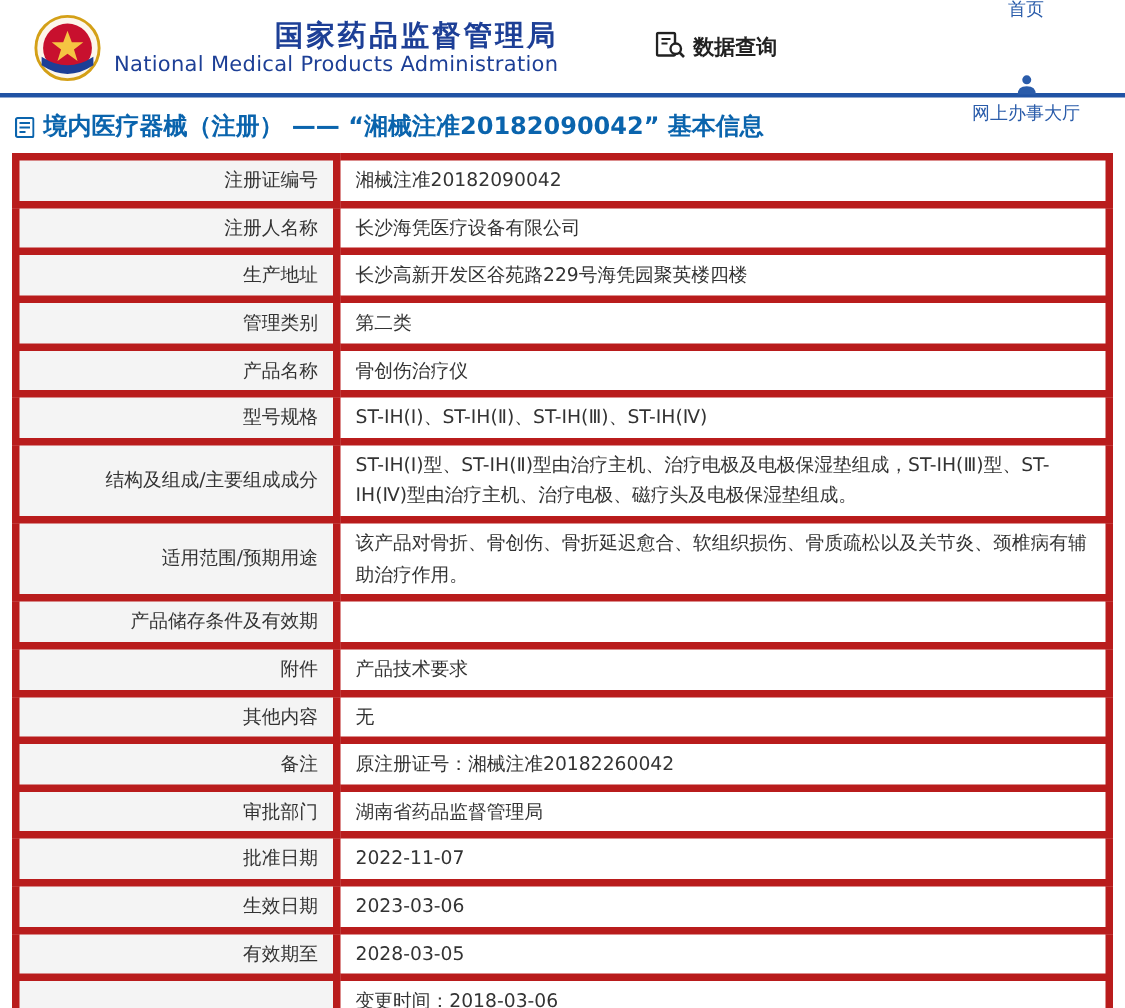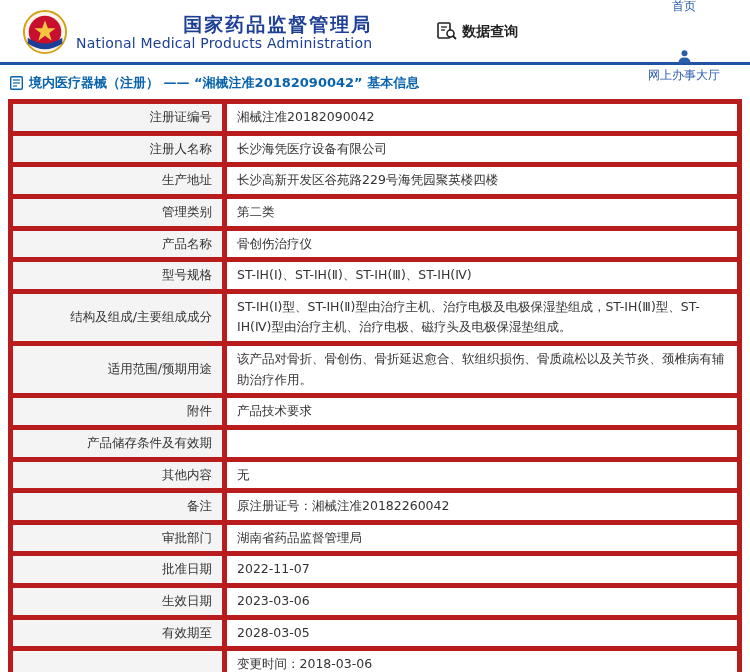--- a/index.html
+++ b/index.html
@@ -55,21 +55,21 @@
   .nav-icon { width: 15px; height: 15px; display: block; }
 
   .blue-line { height: 3px; background: #2053a4; }
 
   
   .page-title {
     display: flex;
     align-items: center;
     gap: 6px;
     padding: 9px 10px 7px 10px;
-    font-size: 13px;
+    font-size: 16px;
     font-weight: bold;
     color: #0a64ad;
   }
   .title-icon { width: 13px; height: 14px; flex: 0 0 auto; }
 
   
   table.info-table {
     border-collapse: collapse;
     width: 734px;
     margin: 0 8px 8px 8px;
@@ -184,26 +184,26 @@
           </tr>
           <tr>
             <td class="label-cell">结构及组成/主要组成成分</td>
             <td class="value-cell">ST-IH(Ⅰ)型、ST-IH(Ⅱ)型由治疗主机、治疗电极及电极保湿垫组成，ST-IH(Ⅲ)型、ST-IH(Ⅳ)型由治疗主机、治疗电极、磁疗头及电极保湿垫组成。</td>
           </tr>
           <tr>
             <td class="label-cell">适用范围/预期用途</td>
             <td class="value-cell">该产品对骨折、骨创伤、骨折延迟愈合、软组织损伤、骨质疏松以及关节炎、颈椎病有辅助治疗作用。</td>
           </tr>
           <tr>
+            <td class="label-cell">产品储存条件及有效期</td>
+            <td class="value-cell">&nbsp;</td>
+          </tr>
+          <tr>
             <td class="label-cell">附件</td>
             <td class="value-cell">产品技术要求</td>
-          </tr>
-          <tr>
-            <td class="label-cell">产品储存条件及有效期</td>
-            <td class="value-cell">&nbsp;</td>
           </tr>
           <tr>
             <td class="label-cell">其他内容</td>
             <td class="value-cell">无</td>
           </tr>
           <tr>
             <td class="label-cell">备注</td>
             <td class="value-cell">原注册证号：湘械注准20182260042</td>
           </tr>
           <tr>

